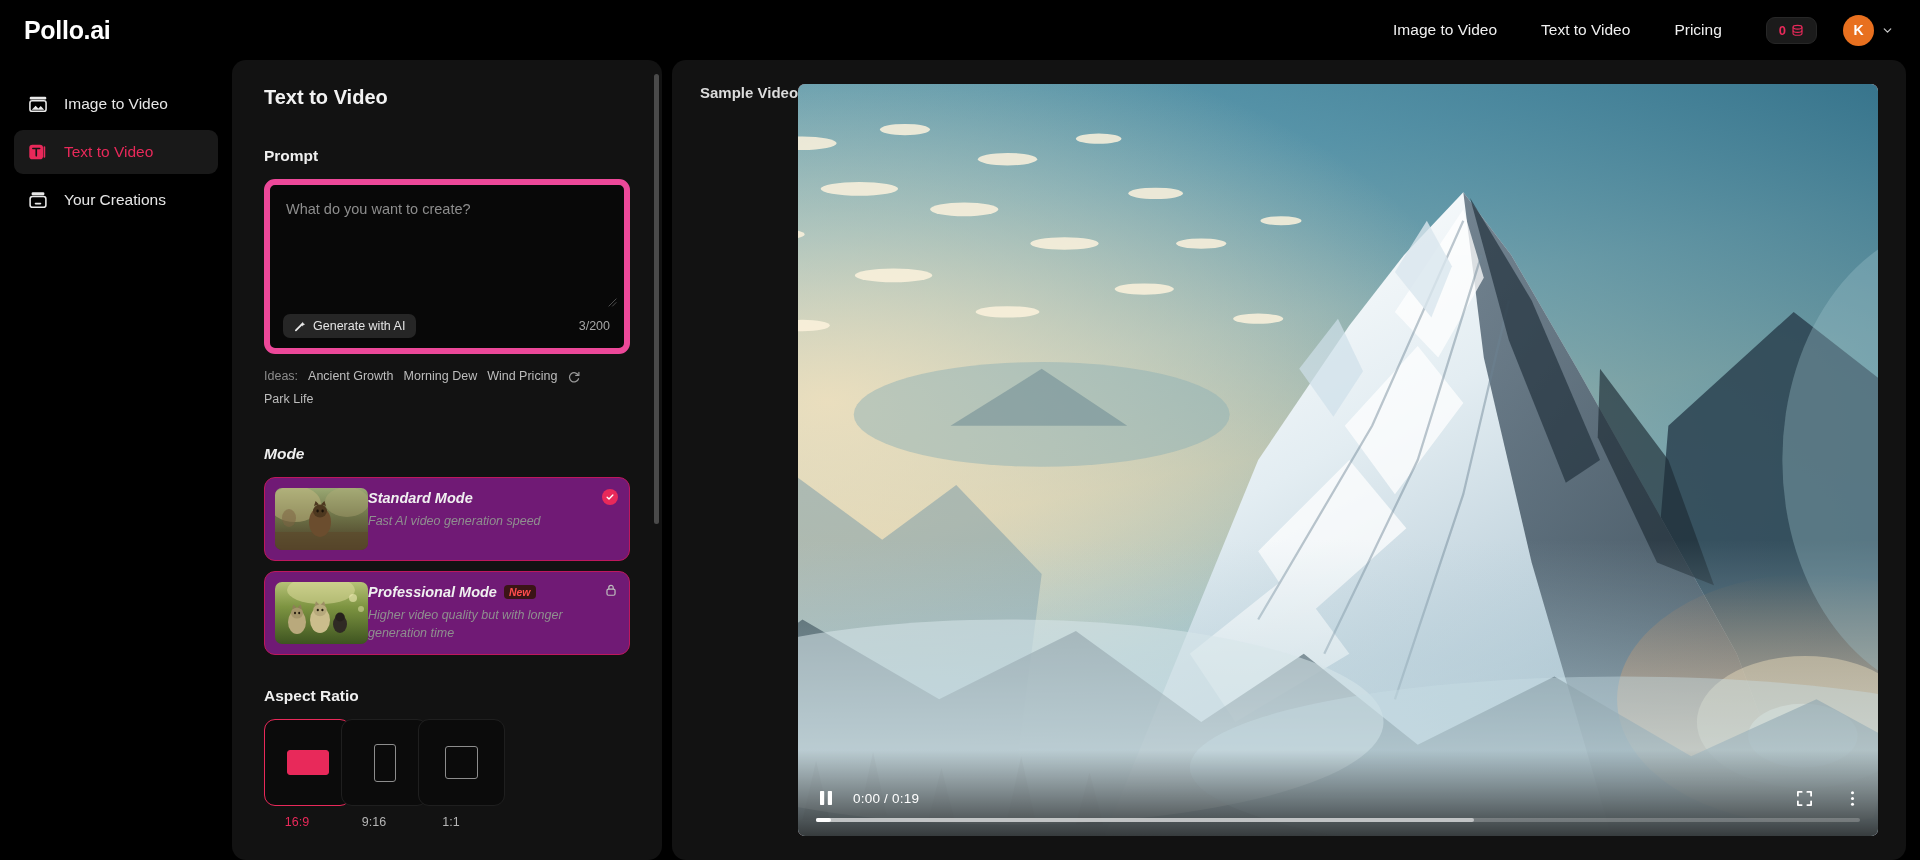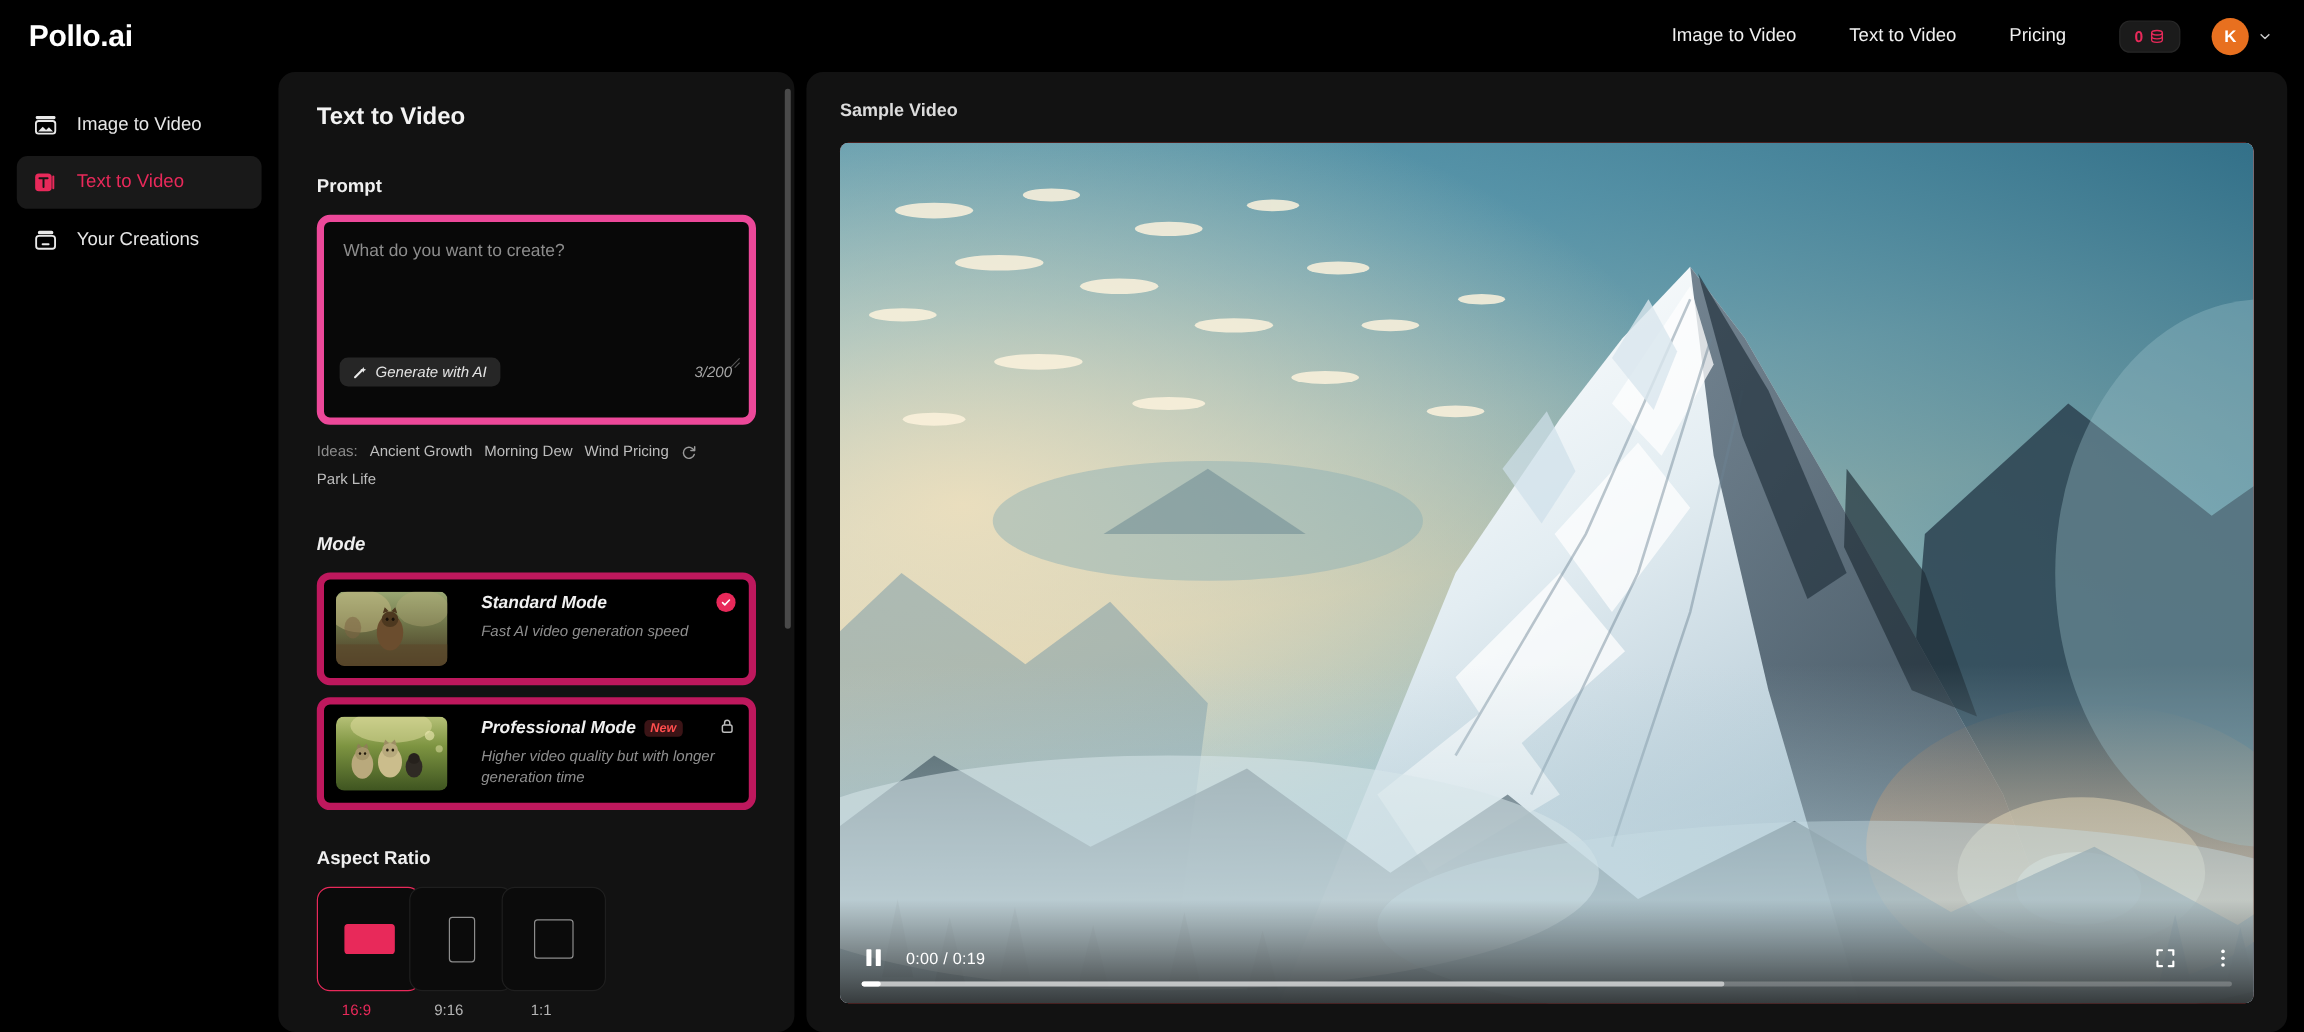--- a/index.html
+++ b/index.html
@@ -91,45 +91,45 @@
     border-radius: 11px; height: 175px;
     position: relative; padding: 16px 16px 0 16px;
     cursor: text;
   }
   .prompt-placeholder { font-size: 14.5px; color: #8d8d8d; }
   .resize-grip {
     position: absolute; right: 7px; bottom: 41px;
     width: 9px; height: 9px; color: #565656;
   }
   .prompt-footer {
-    position: absolute; left: 13px; right: 14px; bottom: 26px;
-    display: flex; align-items: center; justify-content: space-between; font-style: italic;
+    position: absolute; left: 13px; right: 14px; bottom: 10px;
+    display: flex; align-items: center; justify-content: space-between;
   }
   .gen-ai-btn {
     display: flex; align-items: center; gap: 7px;
     background: #262626; border-radius: 7px;
     padding: 5px 11px; cursor: pointer;
   }
   .gen-ai-btn span { font-size: 12.5px; color: #e4e4e4; white-space: nowrap; }
   .wand { width: 12px; height: 12px; display: block; }
   .char-count { font-size: 12.5px; color: #a6a6a6; }
   .ideas-row {
     margin-top: 11px; display: flex; flex-wrap: wrap;
     align-items: center; gap: 0 10px; line-height: 23px;
   }
   .ideas-label { font-size: 12.5px; color: #8c8c8c; }
   .idea-chip { font-size: 12.5px; color: #bdbdbd; cursor: pointer; }
   .refresh-ico { width: 14px; height: 14px; color:#9a9a9a; cursor: pointer; display:block; }
 
   .mode-gap { margin-top: 34px; font-style: italic; }
   .mode-card {
-    display: flex; gap: 28px; align-items: flex-start;
-    border: 6px solid #be185d; border-radius: 11px;
+    display: flex; gap: 0; align-items: flex-start;
+    border: 1px solid #be185d; border-radius: 11px;
     padding: 10px; margin-bottom: 10px; position: relative;
-    background: #000000; cursor: pointer;
+    background: #701a75; cursor: pointer;
   }
   .mode-thumb {
     width: 93px; height: 62px; flex: 0 0 93px;
     border-radius: 7px; overflow: hidden; position: relative;
   }
   .mode-body { flex: 1; padding-top: 2px; padding-right: 18px; }
   .mode-title-row { display: flex; align-items: center; gap: 7px; }
   .mode-title { font-size: 14.5px; font-weight: 700; color: #f0f0f0; white-space: nowrap; }
   .new-badge {
     font-size: 10.5px; color: #ff4d4d; background: #3b1416;
@@ -160,21 +160,21 @@
   .panel-scrollbar {
     position: absolute; right: 3px; top: 14px;
     width: 5px; height: 450px; border-radius: 3px;
     background: #4a4a4a; cursor: pointer;
   }
 
   
   .stage {
     flex: 1; background: #121212; border-radius: 14px;
     margin-right: 14px; padding: 24px 28px;
-    display: flex; flex-direction: column; overflow: hidden;
+    display: flex; flex-direction: row; overflow: hidden;
   }
   .stage-title { font-size: 15px; font-weight: 700; color: #dcdcdc; margin-bottom: 18px; }
   .video-frame {
     flex: 1; border-radius: 7px; overflow: hidden; position: relative;
     background: #ef4444;
   }
   .scene { position: absolute; inset: 0; overflow: hidden; }
 
   .controls {
     position: absolute; left: 0; right: 0; bottom: 0; height: 86px;

